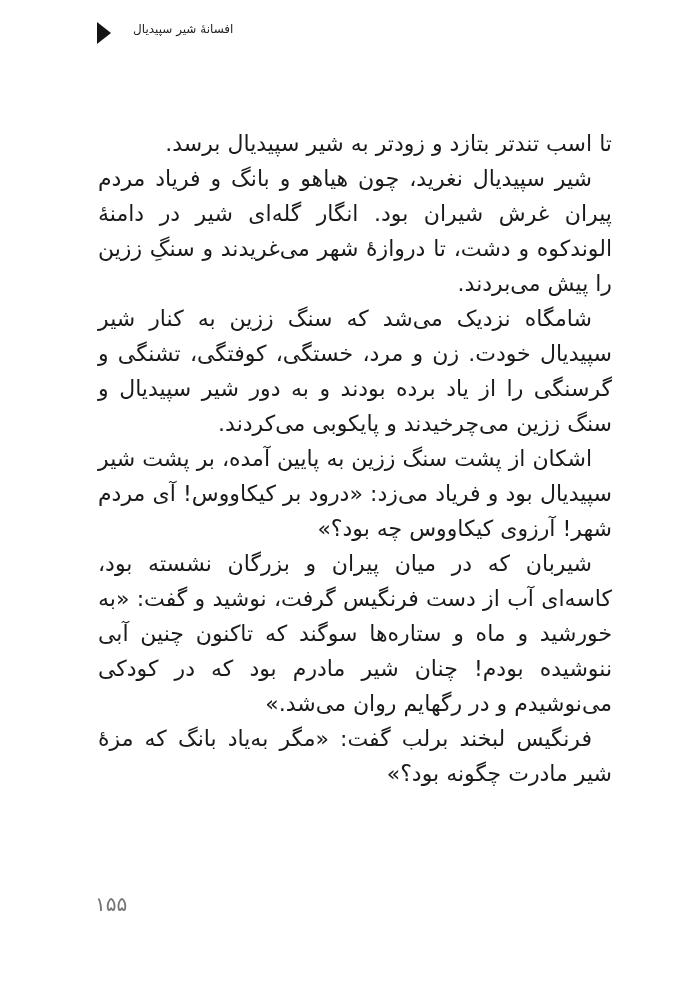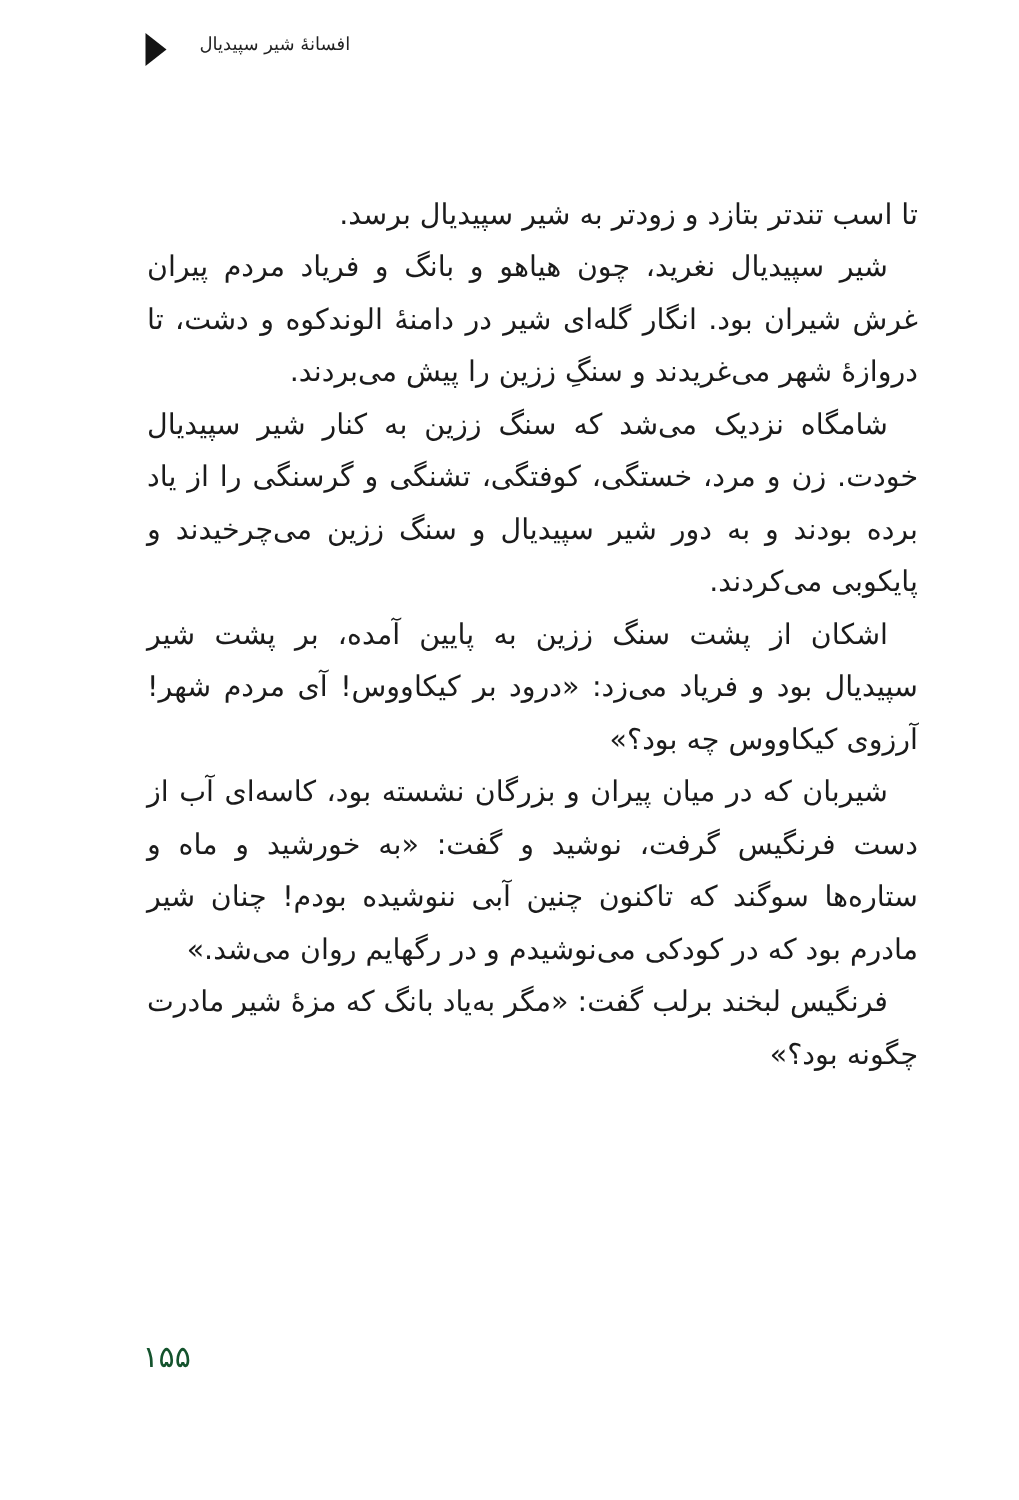--- a/index.html
+++ b/index.html
@@ -42,40 +42,40 @@
     white-space: nowrap;
   }
   
   .text-column {
     position: absolute;
     top: 126px;
     right: 67px;
     left: 75px;
     direction: rtl;
     text-align: justify;
-    font-size: 19px;
+    font-size: 22px;
     line-height: 35px;
     color: #1b1b1b;
     margin-left: 23px;
   }
   .para {
     margin: 0;
     padding: 0;
   }
   .para.indent {
     text-indent: 20px;
   }
   
   .page-number {
     position: absolute;
     left: 95px;
     bottom: 84px;
     direction: rtl;
     font-size: 20px;
-    color: #14532d;
+    color: #737373;
   }
 </style>
 </head>
 <body>
 
 <div class="page">
 
   <div class="page-header">
     <span class="tri"></span>
     <span class="running-title">افسانهٔ شیر سپیدیال</span>

